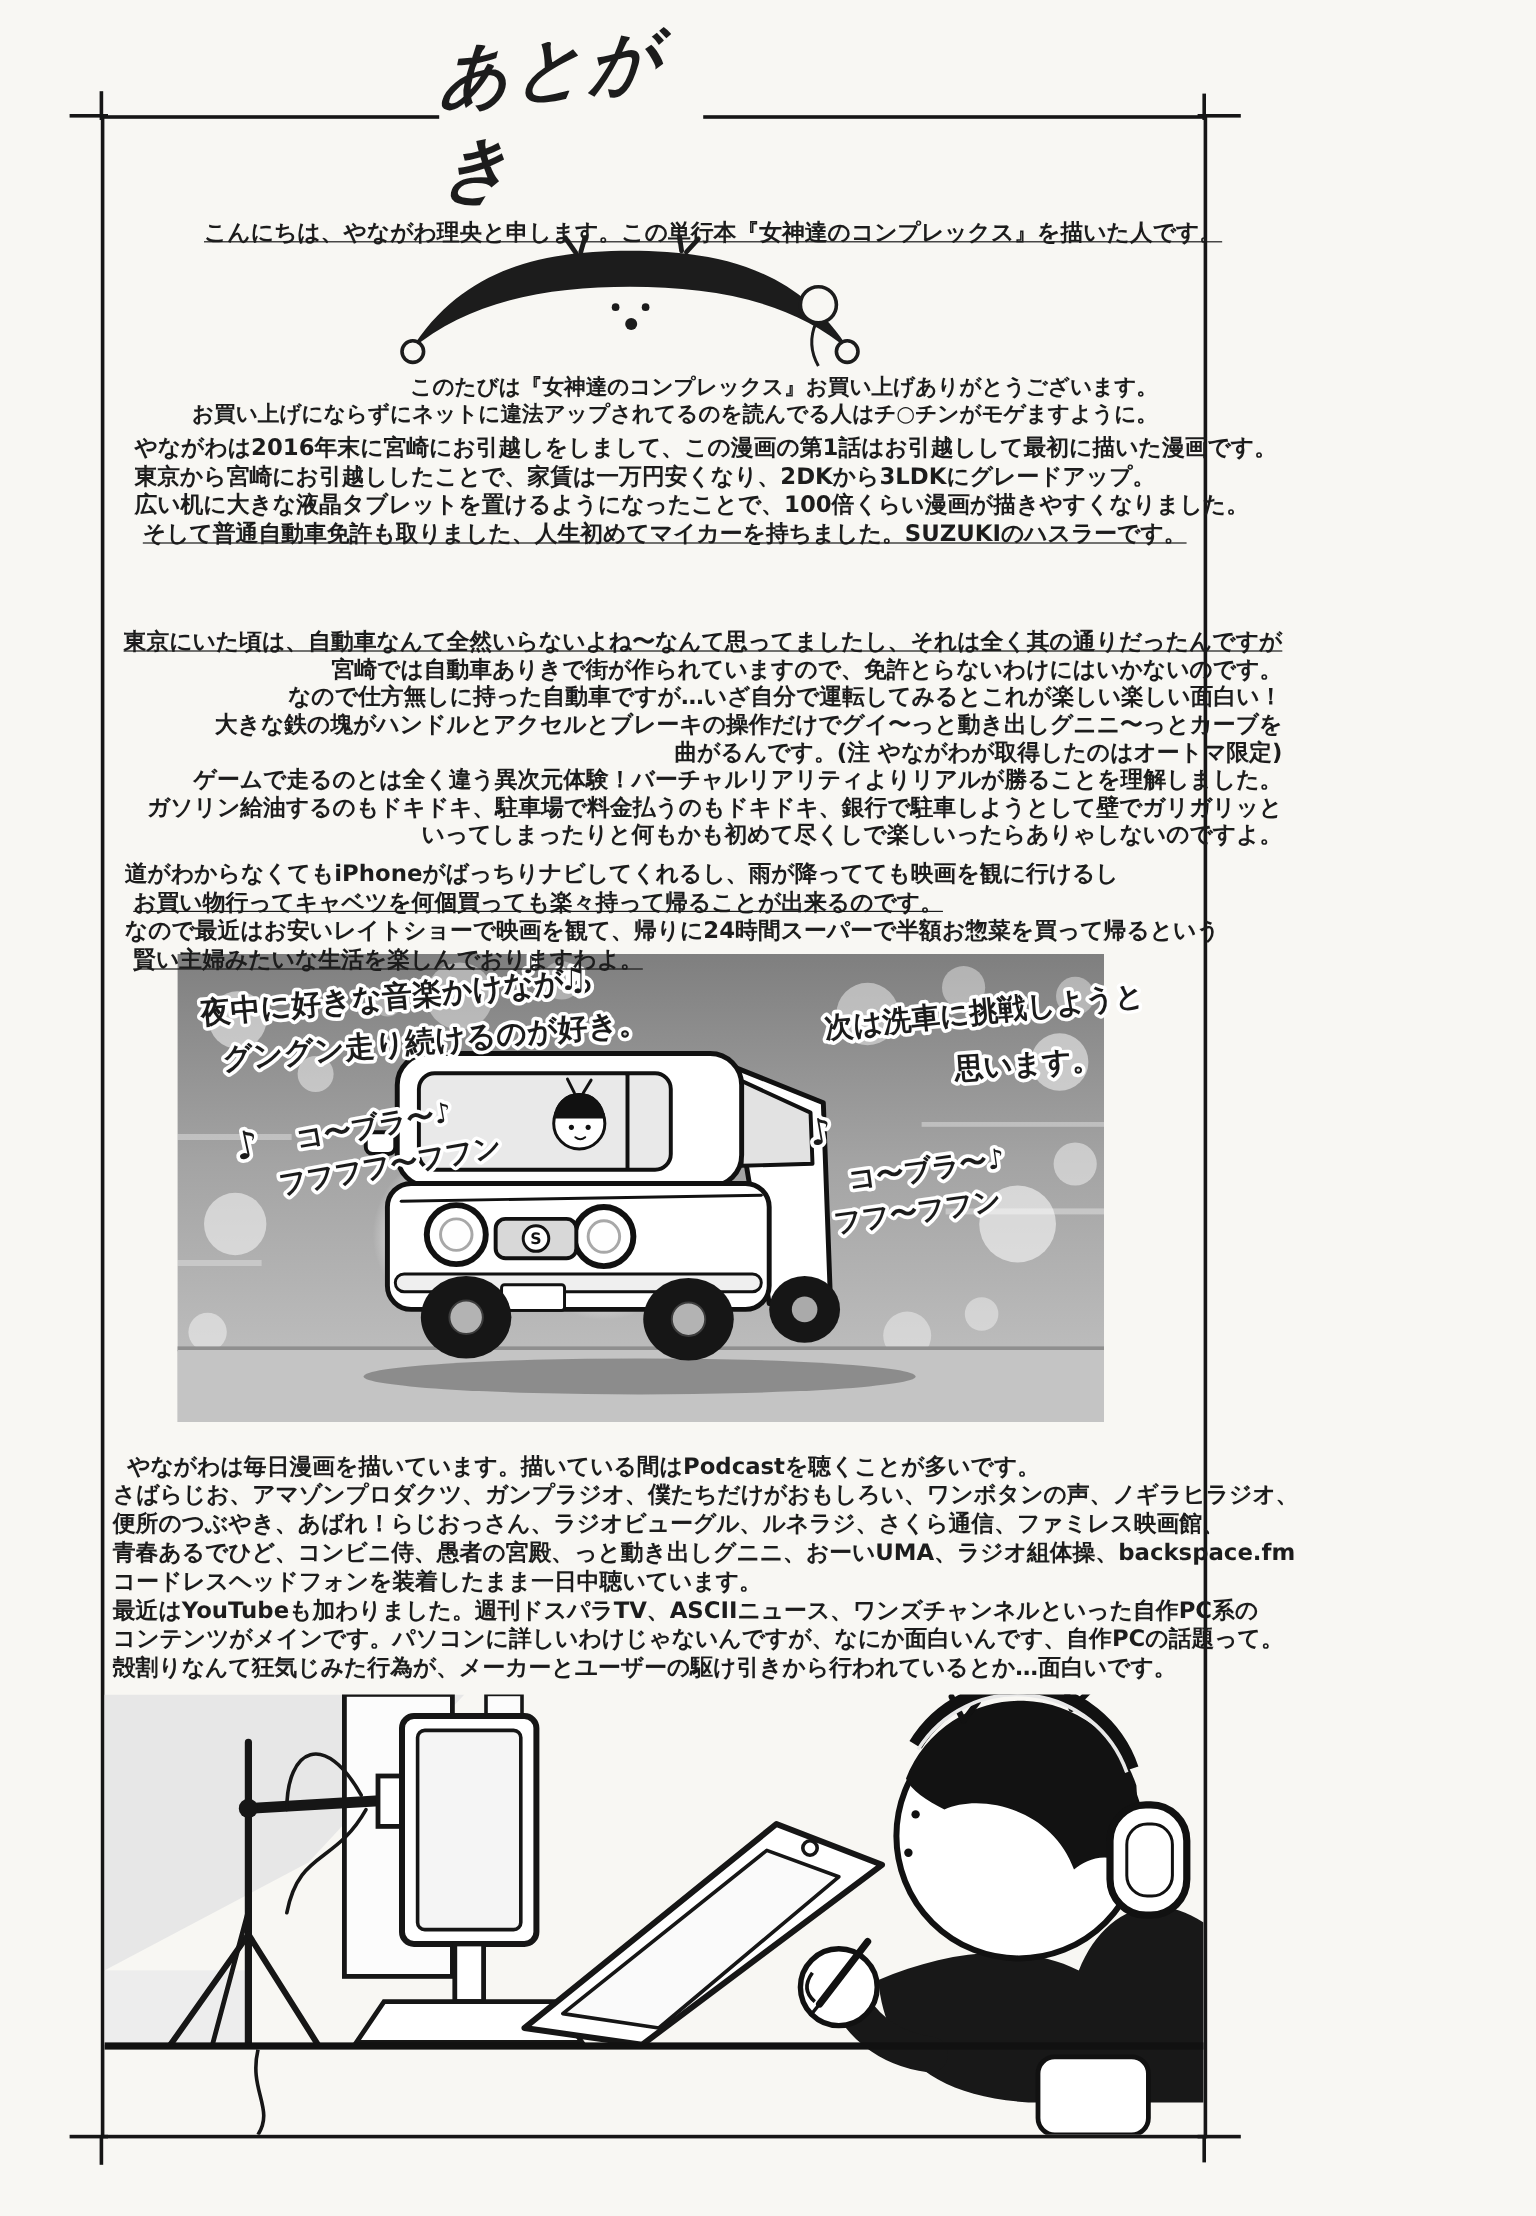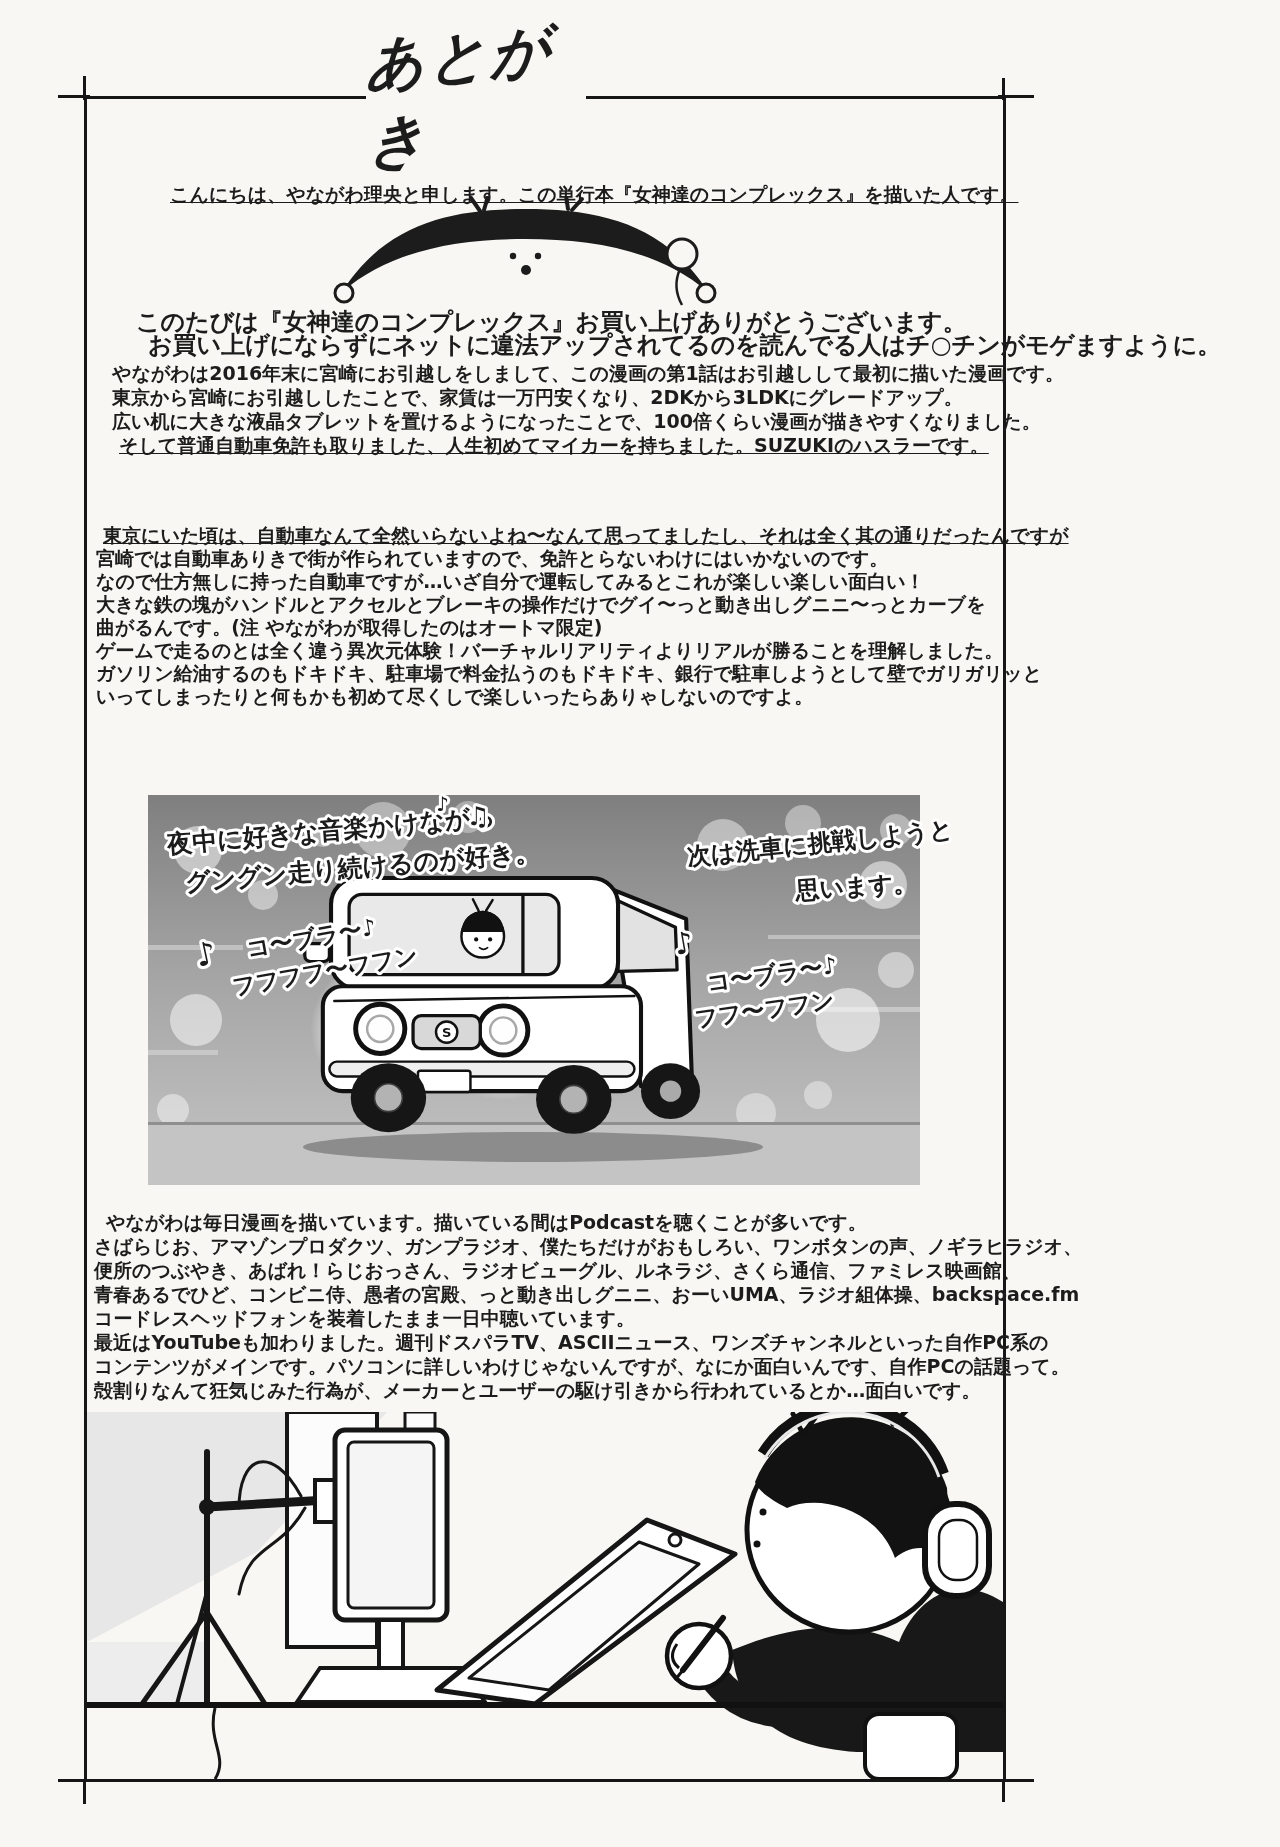--- a/index.html
+++ b/index.html
@@ -10,23 +10,23 @@
   .tick{position:absolute;background:#161616;}
   .title-box{position:absolute;left:366px;top:48px;width:220px;height:94px;background:#f8f7f3;
              z-index:4;display:flex;align-items:center;justify-content:center;}
   .title-text{font-size:58px;font-weight:700;font-style:italic;letter-spacing:3px;
               transform:rotate(-5deg) skewX(-4deg);}
   .para{position:absolute;font-weight:700;white-space:nowrap;z-index:3;}
   .ln{display:block;}
   .in1{padding-left:12px;}
   .in2{padding-left:7px;text-decoration:underline;}
   .p-greeting{left:170px;top:182px;font-size:19px;line-height:24px;text-decoration:underline;}
-  .p-thanks{left:136px;top:311px;font-size:24px;line-height:23px;}
+  .p-thanks{left:148px;top:311px;font-size:18px;line-height:23px;text-align:right;}
   .p-move{left:112px;top:361px;font-size:19px;line-height:24px;}
-  .p-driving{left:96px;top:524px;font-size:19px;line-height:23px;}
+  .p-driving{left:96px;top:524px;font-size:19px;line-height:23px;text-align:right;}
   .p-convenience{left:104px;top:716px;font-size:19px;line-height:24px;}
   .p-podcast{left:94px;top:1210px;font-size:19px;line-height:24px;}
   .doodle{position:absolute;left:330px;top:196px;width:390px;height:125px;z-index:2;}
   .car-illo{position:absolute;left:148px;top:795px;width:772px;height:390px;overflow:visible;z-index:1;}
   .desk-illo{position:absolute;left:87px;top:1412px;width:916px;height:367px;z-index:1;}
   .hand{font-weight:700;fill:#1b1b1b;stroke:#ffffff;stroke-width:6px;paint-order:stroke;
         stroke-linejoin:round;font-family:"DejaVu Sans","Liberation Sans",sans-serif;}
   svg *{vector-effect:none;}
 </style>
 </head>
@@ -85,20 +85,26 @@
     <span class="ln in2">東京にいた頃は、自動車なんて全然いらないよね〜なんて思ってましたし、それは全く其の通りだったんですが</span>
     <span class="ln">宮崎では自動車ありきで街が作られていますので、免許とらないわけにはいかないのです。</span>
     <span class="ln">なので仕方無しに持った自動車ですが…いざ自分で運転してみるとこれが楽しい楽しい面白い！</span>
     <span class="ln">大きな鉄の塊がハンドルとアクセルとブレーキの操作だけでグイ〜っと動き出しグニニ〜っとカーブを</span>
     <span class="ln">曲がるんです。(注 やながわが取得したのはオートマ限定)</span>
     <span class="ln">ゲームで走るのとは全く違う異次元体験！バーチャルリアリティよりリアルが勝ることを理解しました。</span>
     <span class="ln">ガソリン給油するのもドキドキ、駐車場で料金払うのもドキドキ、銀行で駐車しようとして壁でガリガリッと</span>
     <span class="ln">いってしまったりと何もかも初めて尽くしで楽しいったらありゃしないのですよ。</span>
   </div>
 
+  <div class="para p-convenience">
+    <span class="ln">道がわからなくてもiPhoneがばっちりナビしてくれるし、雨が降ってても映画を観に行けるし</span>
+    <span class="ln in2">お買い物行ってキャベツを何個買っても楽々持って帰ることが出来るのです。</span>
+    <span class="ln">なので最近はお安いレイトショーで映画を観て、帰りに24時間スーパーで半額お惣菜を買って帰るという</span>
+    <span class="ln in2">賢い主婦みたいな生活を楽しんでおりますわよ。</span>
+  </div>
 
   <svg class="car-illo" viewBox="0 0 772 390">
     <defs>
       <linearGradient id="nightbg" x1="0" y1="0" x2="0" y2="1">
         <stop offset="0" stop-color="#7f7f7f"></stop>
         <stop offset="0.45" stop-color="#a4a4a4"></stop>
         <stop offset="0.85" stop-color="#bcbcbc"></stop>
         <stop offset="1" stop-color="#c8c8c8"></stop>
       </linearGradient>
       <radialGradient id="glow">

